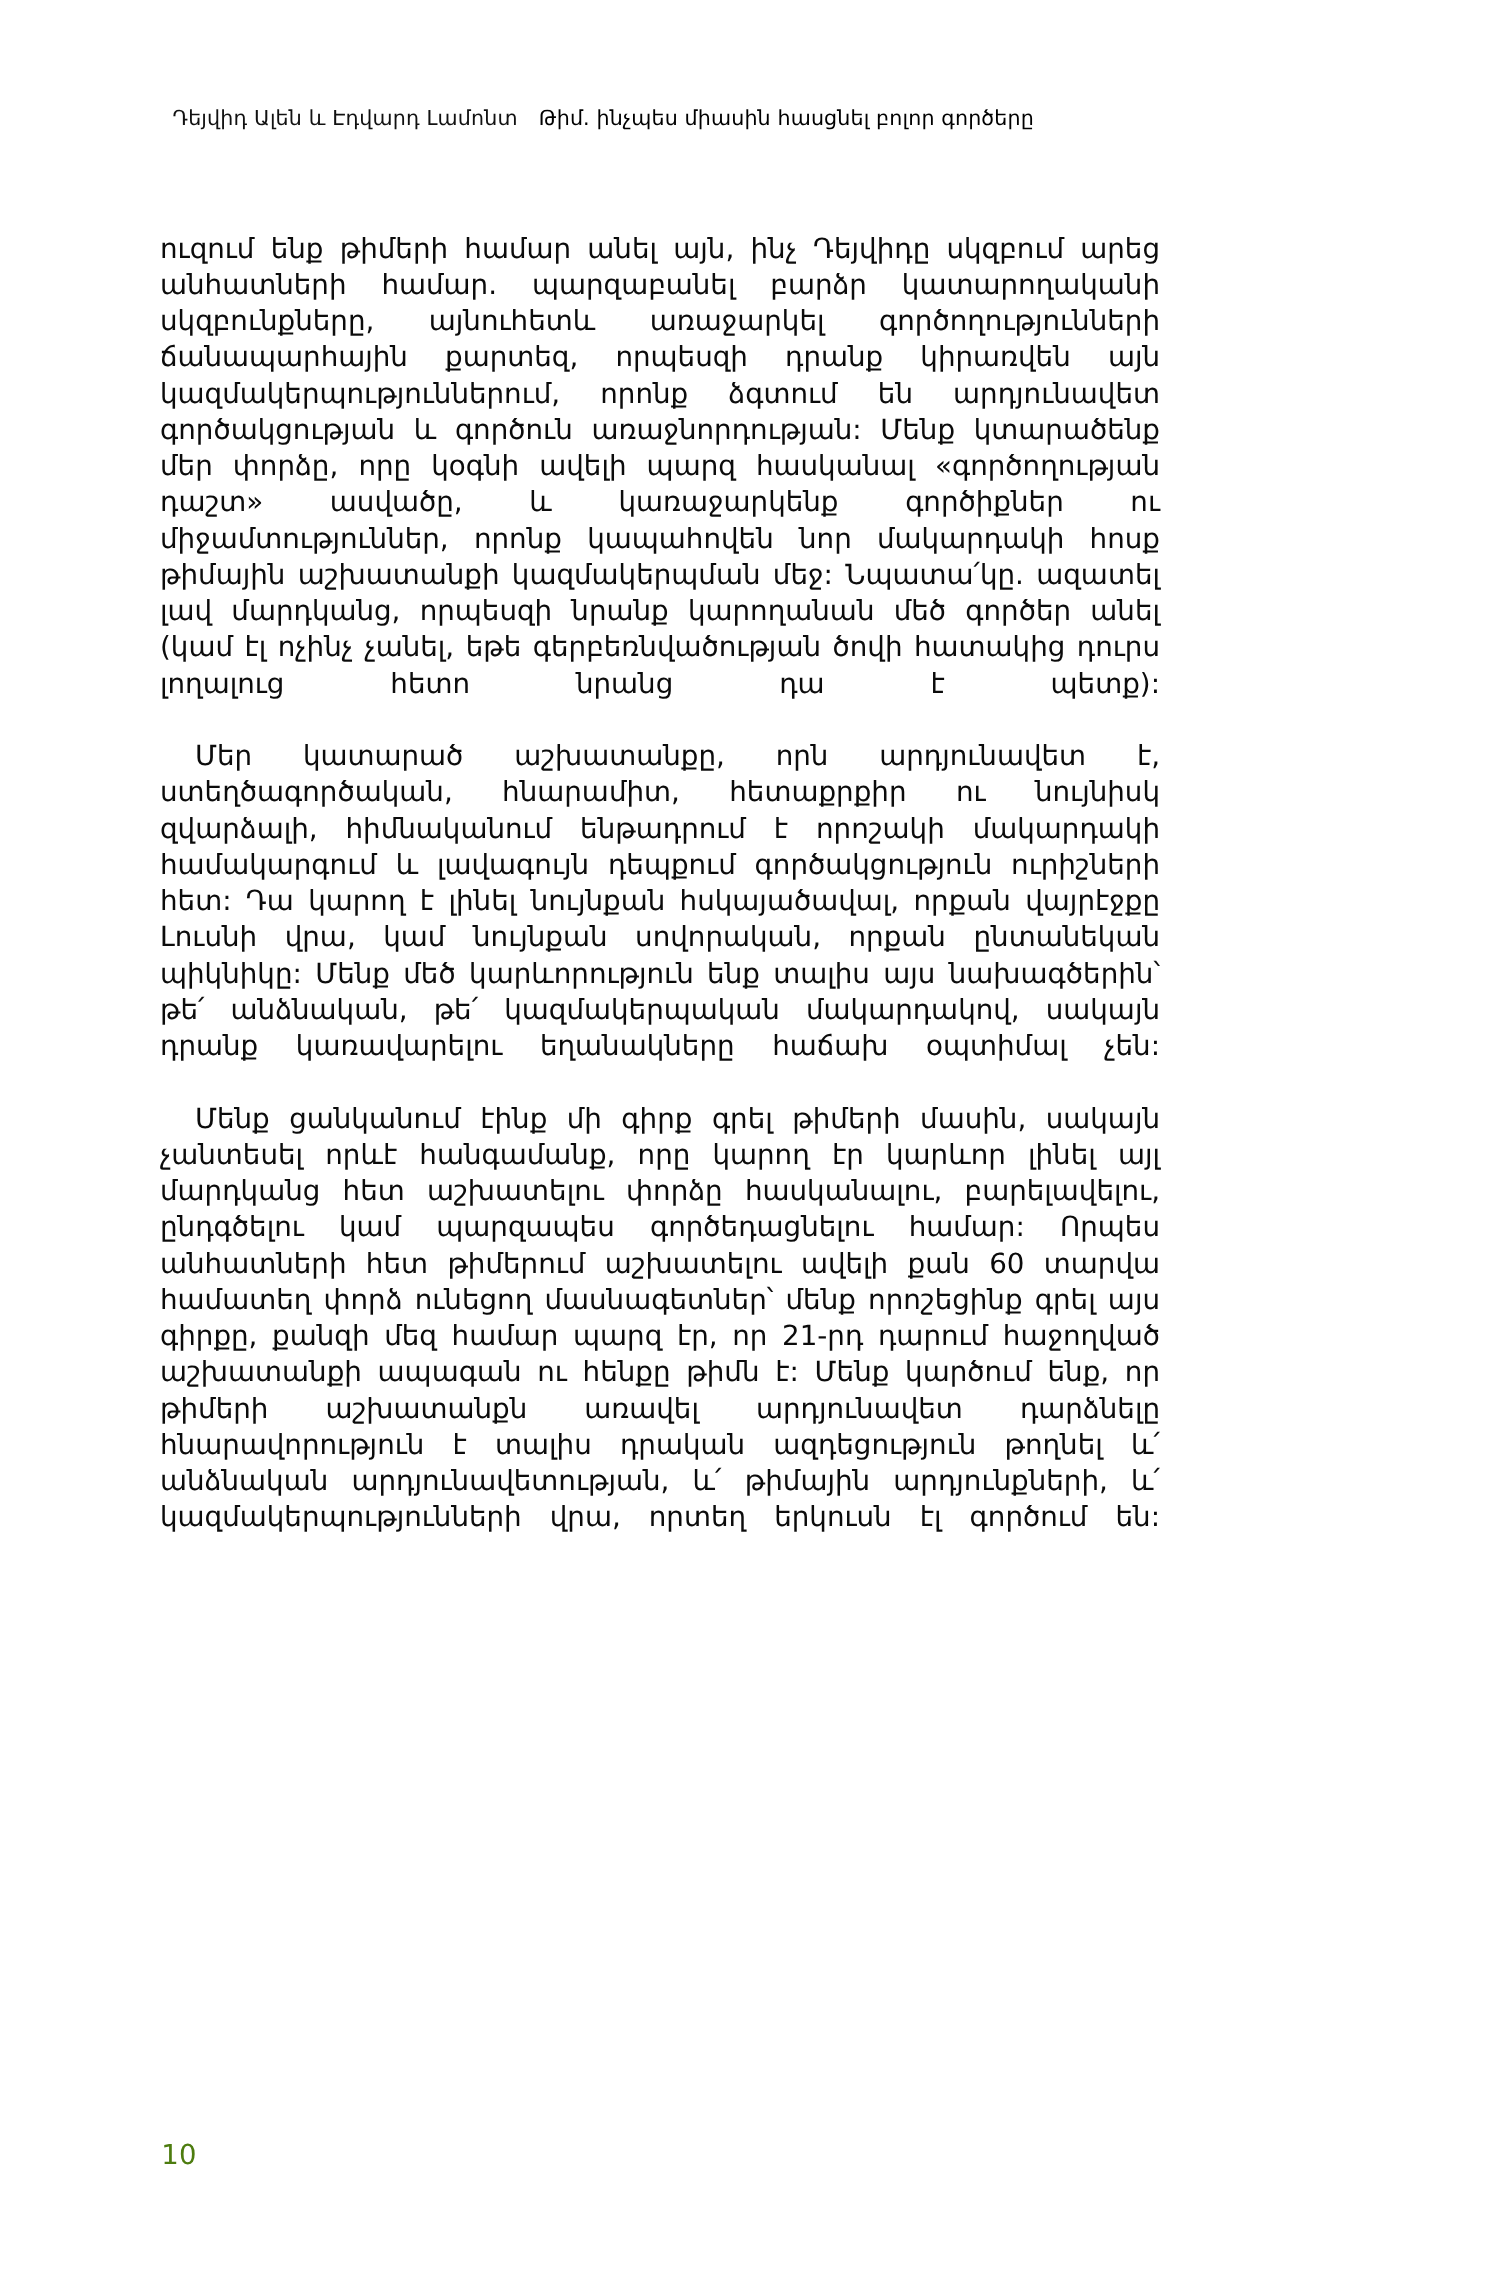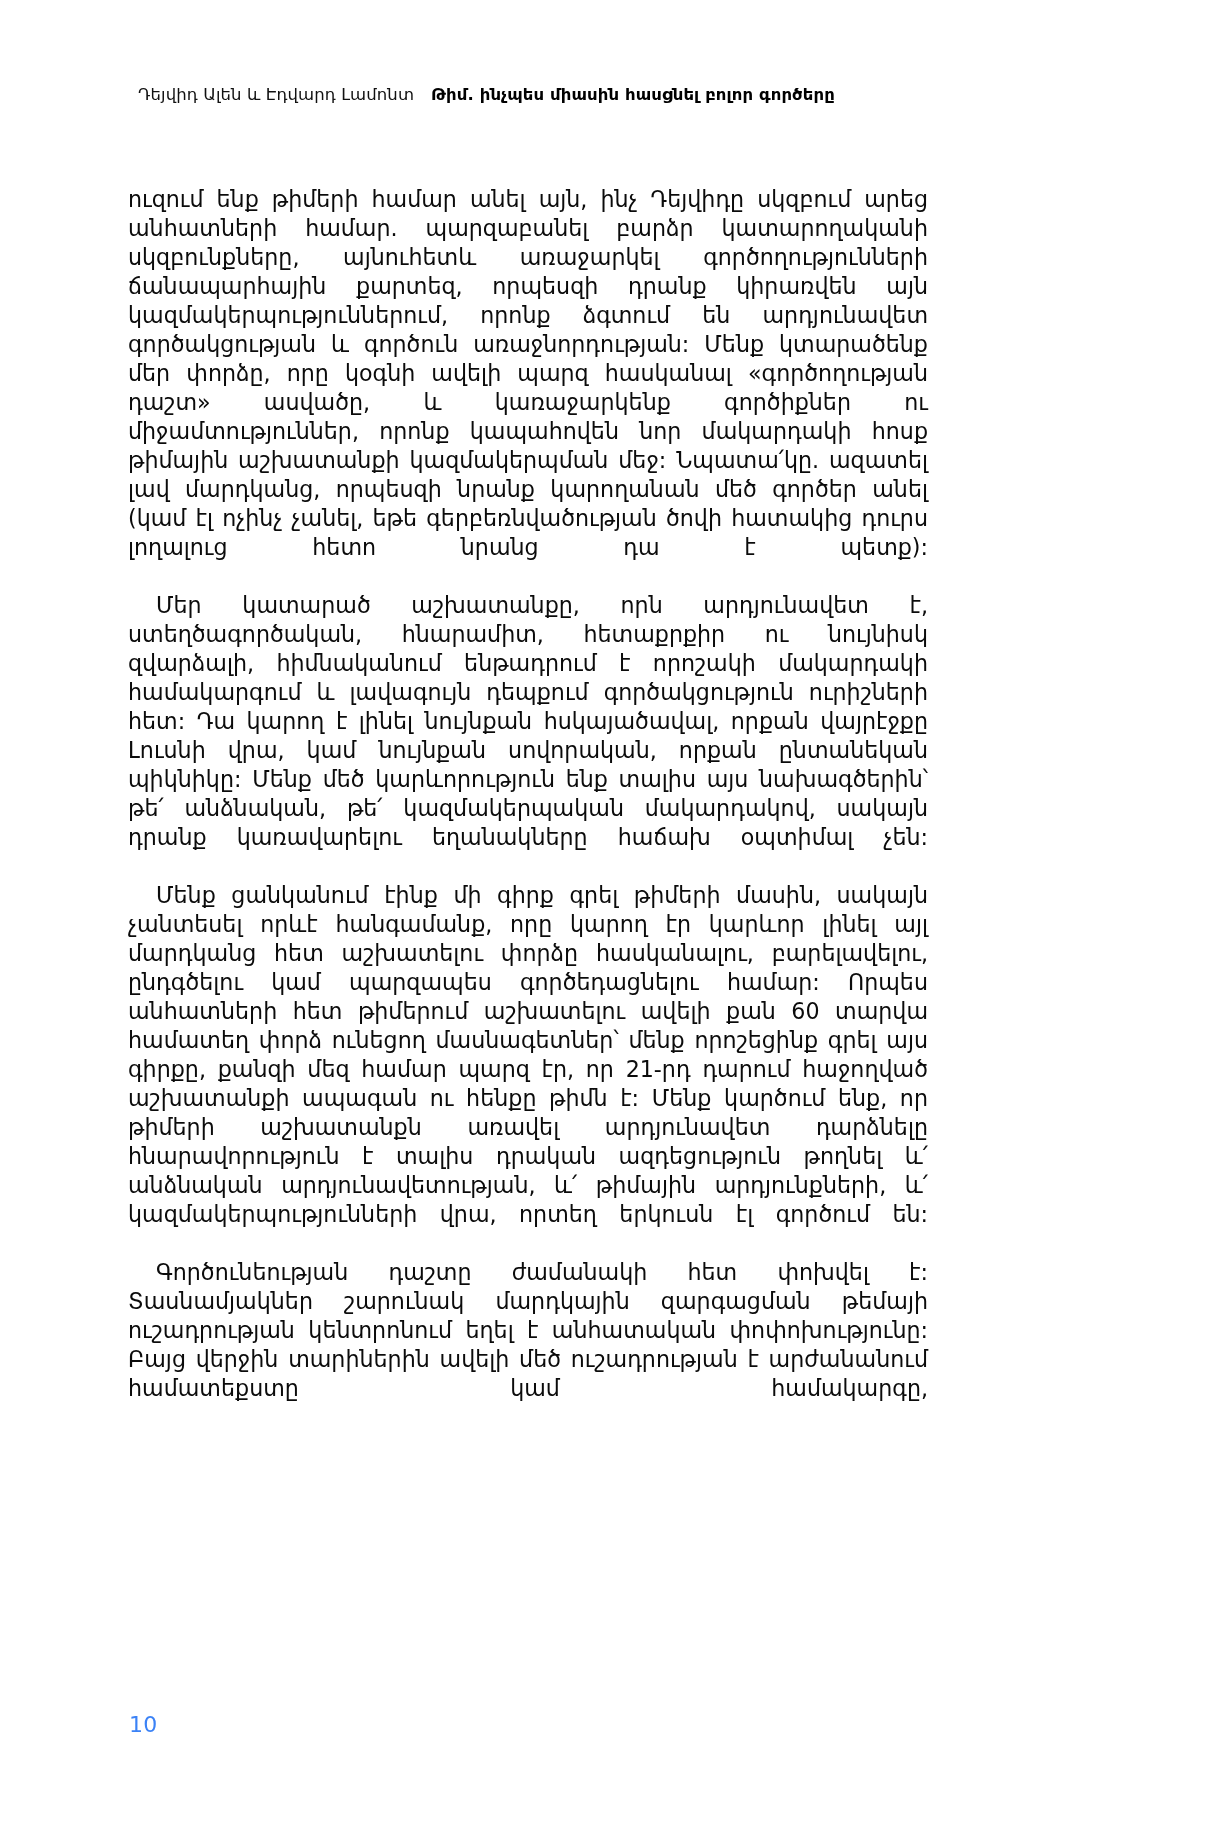--- a/index.html
+++ b/index.html
@@ -40,21 +40,21 @@
   .header-author {
     font-weight: 400;
     color: #111111;
     margin-left: 10px;
   }
   .header-gap {
     display: inline-block;
     width: 17px;
   }
   .header-title {
-    font-weight: 700;
+    font-weight: 400;
     color: #000000;
     font-size: 16.5px;
     letter-spacing: 0.1px;
   }
 
   
   .text-body {
     position: absolute;
     left: 128px;
     top: 185px;
@@ -82,37 +82,36 @@
     width: 100%;
   }
 
   
   .folio {
     position: absolute;
     left: 129px;
     top: 1710px;
     font-size: 22px;
     line-height: 30px;
-    color: #3b82f6;
+    color: #4d7c0f;
     letter-spacing: 0.3px;
   }
 </style>
 </head>
 <body>
 
 <div class="page">
 
   <div class="running-header">
     <span class="header-author">Դեյվիդ Ալեն և Էդվարդ Լամոնտ</span>
     <span class="header-gap"></span>
     <span class="header-title">Թիմ. ինչպես միասին հասցնել բոլոր գործերը</span>
   </div>
 
   <div class="text-body">
     <p class="para">ուզում ենք թիմերի համար անել այն, ինչ Դեյվիդը սկզբում արեց անհատ­ների համար. պարզաբանել բարձր կատարողականի սկզբունքները, այնուհետև առաջարկել գործողությունների ճանապարհային քարտեզ, որպեսզի դրանք կիրառվեն այն կազմակերպություններում, որոնք ձգտում են արդյունավետ գործակցության և գործուն առաջնորդության: Մենք կտարածենք մեր փորձը, որը կօգնի ավելի պարզ հասկանալ «գործողու­թյան դաշտ» ասվածը, և կառաջարկենք գործիքներ ու միջամտություններ, որոնք կապահովեն նոր մակարդակի հոսք թիմային աշխատանքի կազ­մակերպման մեջ: Նպատա՛կը. ազատել լավ մարդկանց, որպեսզի նրանք կարողանան մեծ գործեր անել (կամ էլ ոչինչ չանել, եթե գերբեռնվածու­թյան ծովի հատակից դուրս լողալուց հետո նրանց դա է պետք):</p>
     <p class="para indent">Մեր կատարած աշխատանքը, որն արդյունավետ է, ստեղծագործա­կան, հնարամիտ, հետաքրքիր ու նույնիսկ զվարձալի, հիմնականում են­թադրում է որոշակի մակարդակի համակարգում և լավագույն դեպքում գործակցություն ուրիշների հետ: Դա կարող է լինել նույնքան հսկայա­ծավալ, որքան վայրէջքը Լուսնի վրա, կամ նույնքան սովորական, որքան ընտանեկան պիկնիկը: Մենք մեծ կարևորություն ենք տալիս այս նախա­գծերին՝ թե՛ անձնական, թե՛ կազմակերպական մակարդակով, սակայն դրանք կառավարելու եղանակները հաճախ օպտիմալ չեն:</p>
     <p class="para indent">Մենք ցանկանում էինք մի գիրք գրել թիմերի մասին, սակայն չանտեսել որևէ հանգամանք, որը կարող էր կարևոր լինել այլ մարդկանց հետ աշ­խատելու փորձը հասկանալու, բարելավելու, ընդգծելու կամ պարզապես գործեդացնելու համար: Որպես անհատների հետ թիմերում աշխատելու ավելի քան 60 տարվա համատեղ փորձ ունեցող մասնագետներ՝ մենք որոշեցինք գրել այս գիրքը, քանզի մեզ համար պարզ էր, որ 21-րդ դարում հաջողված աշխատանքի ապագան ու հենքը թիմն է: Մենք կարծում ենք, որ թիմերի աշխատանքն առավել արդյունավետ դարձնելը հնարավորու­թյուն է տալիս դրական ազդեցություն թողնել և՛ անձնական արդյունա­վետության, և՛ թիմային արդյունքների, և՛ կազմակերպությունների վրա, որտեղ երկուսն էլ գործում են:</p>
-    <p class="para indent">Գործունեության դաշտը ժամանակի հետ փոխվել է: Տասնամյակներ շարունակ մարդկային զարգացման թեմայի ուշադրության կենտրոնում եղել է անհատական փոփոխությունը: Բայց վերջին տարիներին ավե­լի մեծ ուշադրության է արժանանում համատեքստը կամ համակարգը,</p>
   </div>
 
   <div class="folio">10</div>
 
 </div>
 
 </body></html>

